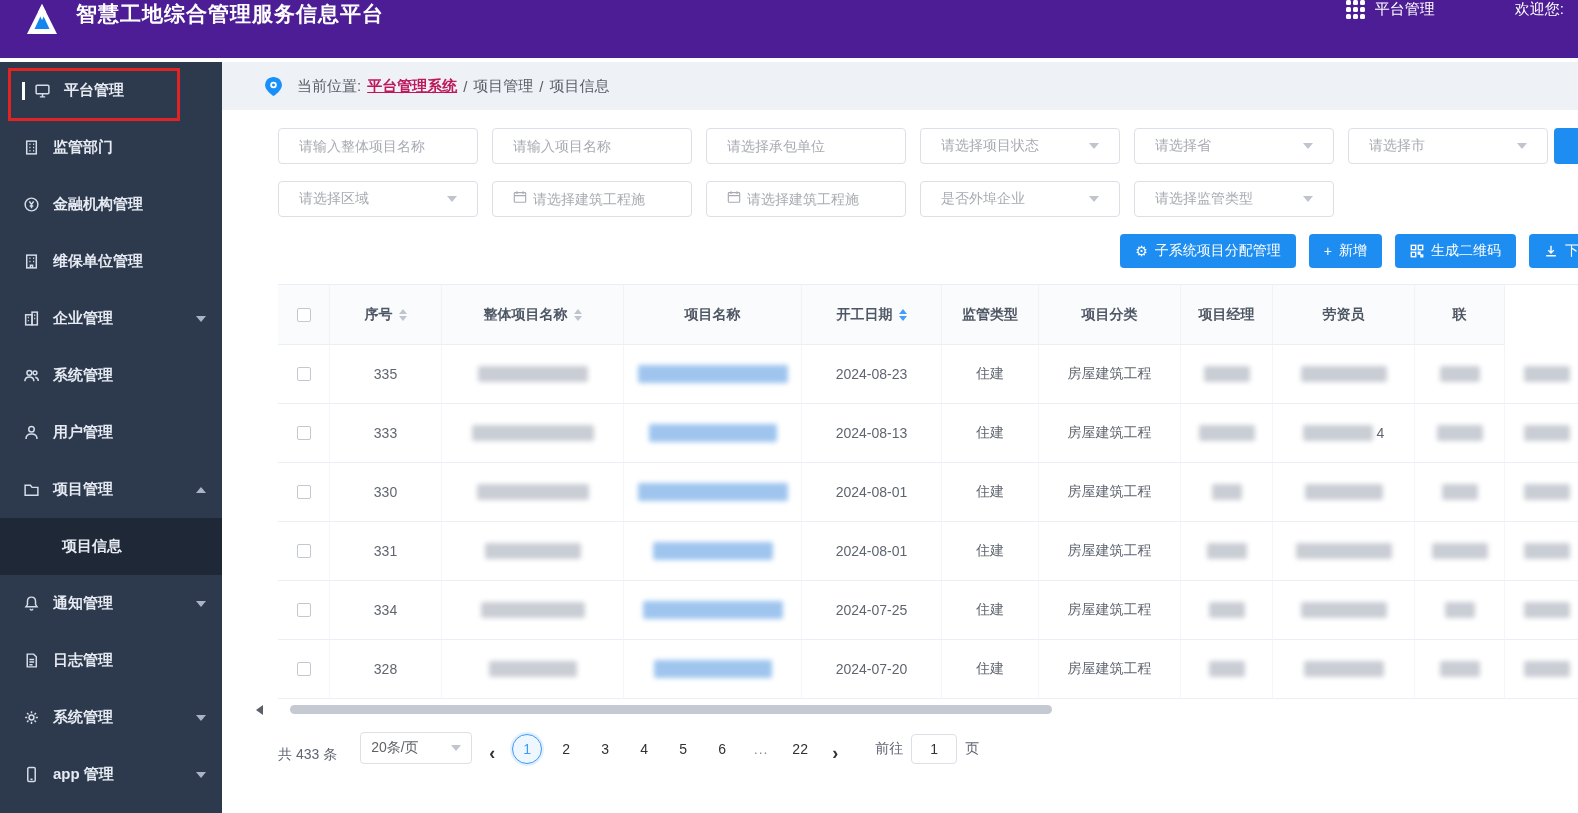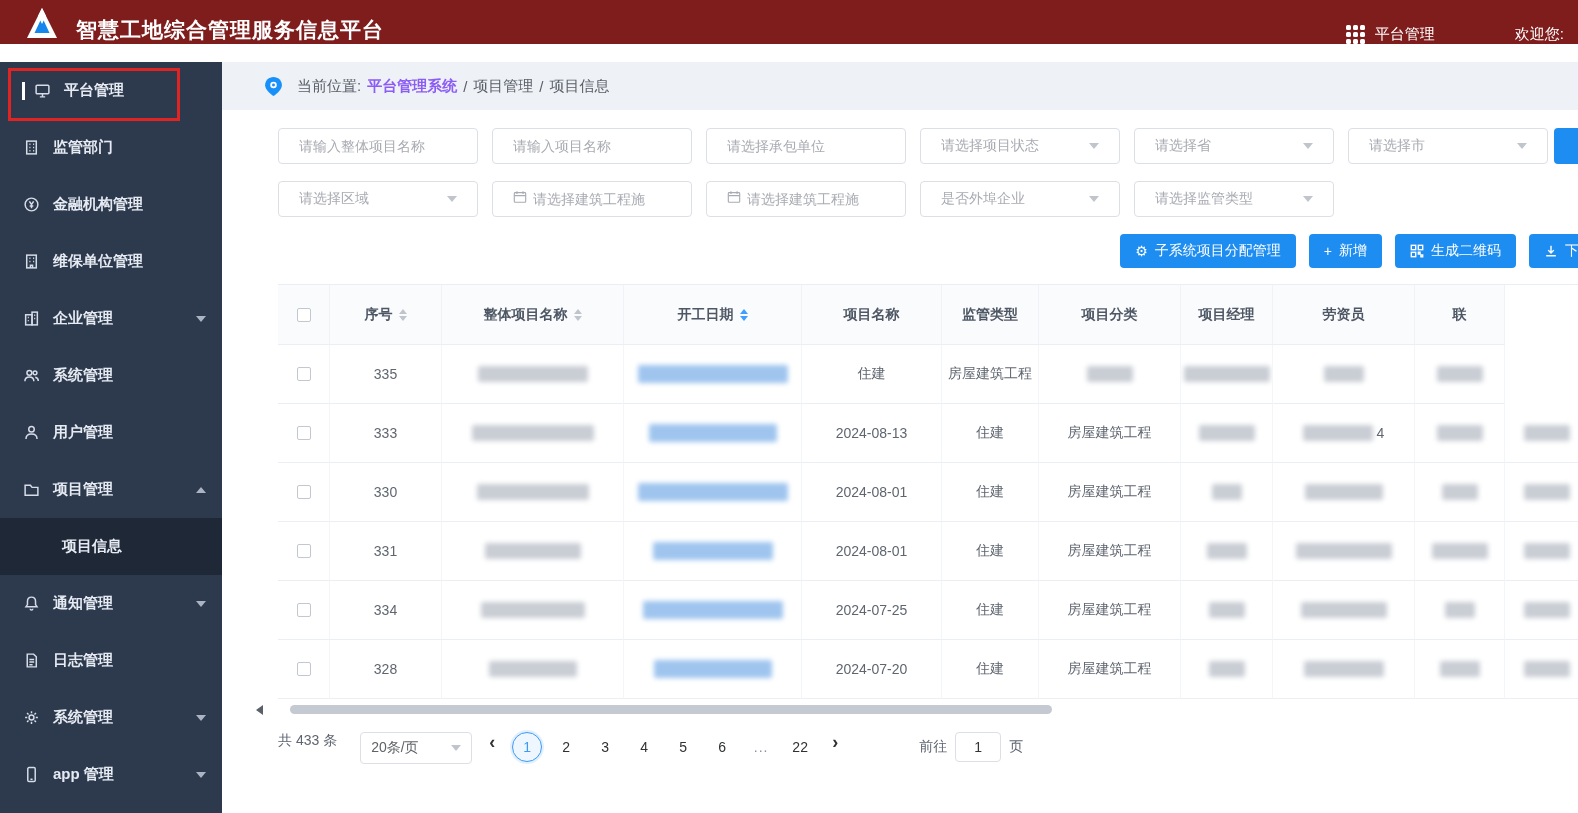--- a/index.html
+++ b/index.html
@@ -1,21 +1,21 @@
 <!DOCTYPE html>
 <html><head>
 <meta charset="utf-8">
 <style>
   * { box-sizing: border-box; margin: 0; padding: 0; }
   html,body { width:1578px; height:813px; overflow:hidden; background:#fff;
     font-family:"Liberation Sans", sans-serif; }
 
   
-  .header { position:fixed; left:0; top:0; width:1578px; height:44px; background:#7f1d1d;
-    display:flex; align-items:flex-end; padding:0 14px 0 22px; z-index:30; }
+  .header { position:fixed; left:0; top:0; width:1578px; height:58px; background:#4c1d95;
+    display:flex; align-items:flex-start; padding:0 14px 0 22px; z-index:30; }
   .logo { width:40px; height:40px; margin-right:14px; flex:none; }
   .app-title { color:#fff; font-size:21px; font-weight:bold; letter-spacing:1px; }
   .header-right { margin-left:auto; display:flex; align-items:center; gap:10px; color:#fff; font-size:15px; }
   .grid9 { width:19px; height:19px; display:grid; grid-template-columns:repeat(3,1fr); grid-template-rows:repeat(3,1fr); gap:2px; }
   .grid9 b { background:#fff; border-radius:1.5px; }
   .welcome { margin-left:70px; white-space:nowrap; }
 
   
   .sidebar { position:fixed; left:0; top:62px; width:222px; bottom:0; background:#2d3a4d; z-index:20; }
   .side-item { height:57px; display:flex; align-items:center; padding-left:22px; position:relative;
@@ -29,21 +29,21 @@
   .arrow.up { border-bottom:6px solid #aab4c4; }
   .side-sub { padding-left:62px; background:#1e2836; font-weight:bold; }
   .annotation-box { position:fixed; left:8px; top:68px; width:172px; height:53px;
     border:3px solid #e02424; z-index:40; pointer-events:none; }
 
   
   .main { position:fixed; left:222px; top:62px; right:0; bottom:0; background:#fff; overflow:hidden;
     display:flex; flex-direction:column; }
   .crumb-bar { height:48px; flex:none; background:#eef1f6; display:flex; align-items:center;
     padding-left:42px; font-size:15px; color:#5a6068; gap:6px; }
-  .crumb-bar .sys { color:#8b5cf6; font-weight:bold; }
+  .crumb-bar .sys { color:#be185d; font-weight:bold;text-decoration:underline; }
   .content { flex:1; padding:18px 0 0 56px; position:relative; }
 
   
   .filter-row { display:flex; gap:14px; margin-bottom:17px; position:relative; }
   .field { width:200px; height:36px; border:1px solid #dcdfe6; border-radius:4px; background:#fff;
     display:flex; align-items:center; padding:0 20px; gap:6px; }
   .field input { border:none; outline:none; width:100%; font-size:14px; color:#333;
     font-family:"Liberation Sans", sans-serif; background:transparent; }
   .field input::placeholder { color:#a8abb2; }
   .field .ph { color:#a8abb2; font-size:14px; flex:1; white-space:nowrap; overflow:hidden; }
@@ -79,31 +79,31 @@
   .blur.b { background:#9fc5ef; height:18px; }
   .tail { margin-left:4px; color:#5f6670; }
 
   
   .hscroll { position:relative; height:12px; margin-top:5px; width:1312px; }
   .hthumb { position:absolute; left:12px; top:1px; width:762px; height:9px; background:#c4c9d2; border-radius:5px; cursor:grab; }
   .hnub { position:absolute; left:-22px; top:1px; width:0; height:0;
     border-top:5px solid transparent; border-bottom:5px solid transparent; border-right:7px solid #5a6068; }
 
   
-  .pagi { display:flex; align-items:flex-start; gap:9px; margin-top:16px; font-size:14px; color:#5e6470; }
+  .pagi { display:flex; align-items:flex-end; gap:9px; margin-top:16px; font-size:14px; color:#5e6470; }
   .psize { width:112px; height:32px; border:1px solid #dcdfe6; border-radius:4px; display:flex;
     align-items:center; padding:0 10px; gap:6px; margin-left:14px; cursor:pointer; }
   .psize span { flex:1; color:#606266; }
   .parrow { font-size:18px; color:#303133; padding:0 8px; cursor:pointer; font-weight:bold; }
   .pg { min-width:30px; height:30px; display:flex; align-items:center; justify-content:center;
     color:#303133; cursor:pointer; }
   .pg.active { width:30px; border:1px solid #3d9af5; border-radius:50%; color:#3d9af5;
     background:#eef6ff; box-shadow:0 0 0 2px rgba(61,154,245,.15); }
   .pg.dots { color:#8a9099; letter-spacing:1px; }
-  .goto { display:flex; align-items:center; gap:8px; margin-left:64px; }
+  .goto { display:flex; align-items:center; gap:8px; margin-left:20px; }
   .goto input { width:46px; height:30px; border:1px solid #dcdfe6; border-radius:4px; text-align:center;
     font-size:14px; color:#333; outline:none; font-family:"Liberation Sans", sans-serif; }
 </style>
 </head>
 <body>
 
 <div class="header">
   <svg class="logo" viewBox="0 0 40 40">
     <path d="M20 4 L35 34 H5 Z" fill="#ffffff"></path>
     <path d="M20 13 L27.5 29 H12.5 Z" fill="#1586ec"></path>
@@ -366,30 +366,30 @@
             </span>
         </div>
         <div class="th">
           <span>整体项目名称</span>
           <span class="sort">
               <i class="up"></i>
               <i class="dn"></i>
             </span>
         </div>
         <div class="th">
+          <span>项目名称</span>
+        </div>
+        <div class="th">
           <span>开工日期</span>
           <span class="sort active">
               <i class="up"></i>
               <i class="dn"></i>
             </span>
         </div>
         <div class="th">
-          <span>项目名称</span>
-        </div>
-        <div class="th">
             <span>监管类型</span>
           </div>
         <div class="th">
             <span>项目分类</span>
           </div>
         <div class="th">
             <span>项目经理</span>
           </div>
         <div class="th">
             <span>劳资员</span>
@@ -403,20 +403,21 @@
         <div class="td">
             <span class="cb"></span>
           </div>
         <div class="td">335</div>
         <div class="td">
             <span class="blur" style="width:110px"></span>
           </div>
         <div class="td">
             <span class="blur b" style="width:150px"></span>
           </div>
+        <div class="td">2024-08-23</div>
         <div class="td">住建</div>
         <div class="td">房屋建筑工程</div>
         <div class="td">
             <span class="blur" style="width:46px"></span>
           </div>
         <div class="td">
             <span class="blur" style="width:86px"></span>
           </div>
         <div class="td">
             <span class="blur" style="width:40px"></span>

